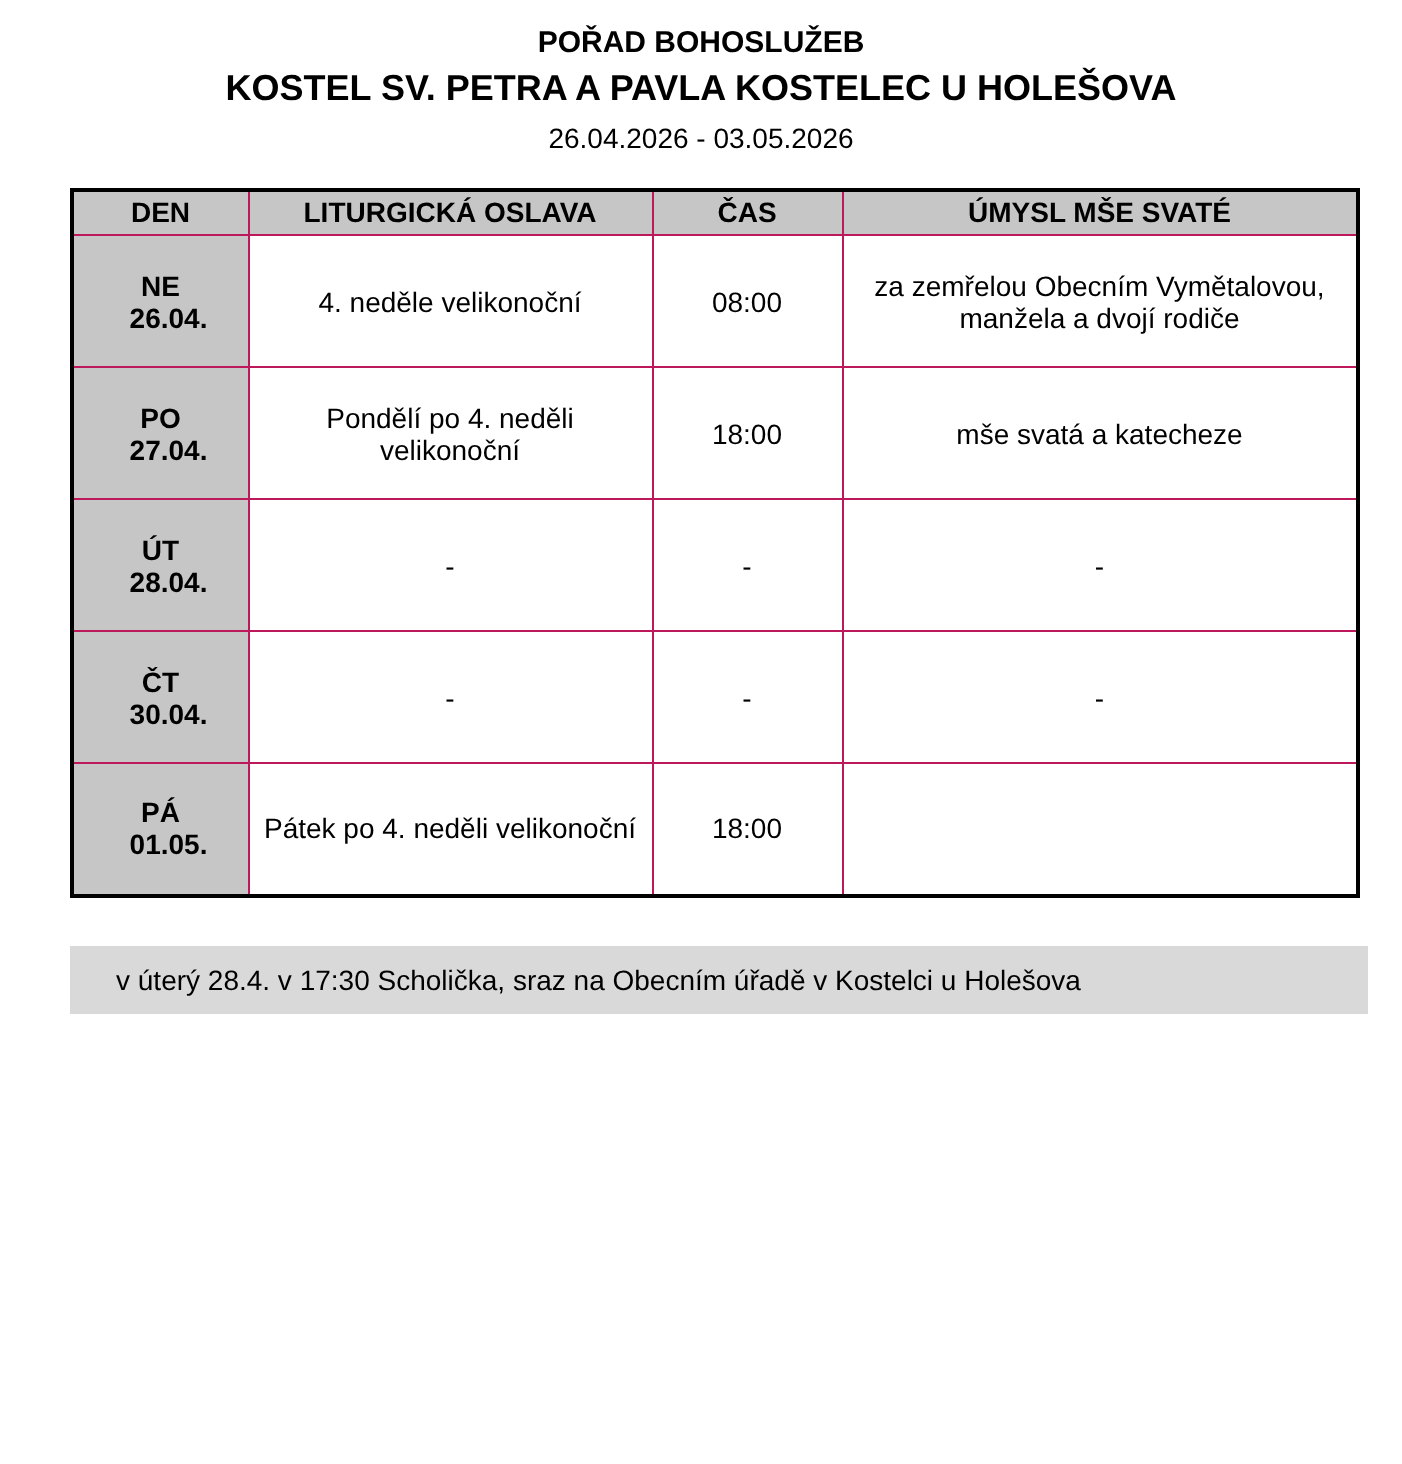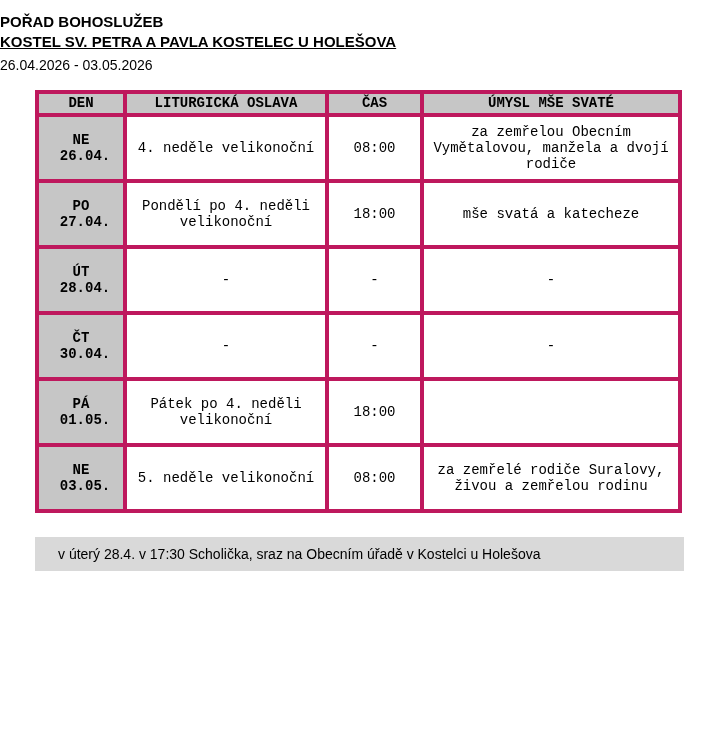--- a/index.html
+++ b/index.html
@@ -10,52 +10,50 @@
     color: #000000;
     font-family: "Liberation Sans", sans-serif;
   }
   .page {
     width: 701px;
     height: 732px;
     position: relative;
     background: #ffffff;
   }
   .titles {
-    text-align: left;
+    text-align: center;
     padding-top: 12px;
   }
   .title {
     font-size: 15px;
     font-weight: bold;
     line-height: 1.35;
   }
   .subtitle {
-    font-size: 15px;
+    font-size: 18px;
     font-weight: bold;
     line-height: 1.35;
-    text-decoration: underline;
   }
   .daterange {
     font-size: 14px;
     line-height: 1.5;
     margin-top: 2px;
   }
   table.schedule {
     border-collapse: collapse;
     table-layout: fixed;
     margin: 14px 0 0 35px;
     width: 643px;
     border: 2px solid #000000;
   }
   table.schedule th,
   table.schedule td {
-    border: 4px solid #be185d;
+    border: 1px solid #be185d;
     padding: 0 6px;
     vertical-align: middle;
-    font-family: Liberation Mono, monospace;
   }
   table.schedule th {
     background: #c6c6c6;
     font-size: 14px;
     font-weight: bold;
     height: 23px;
     text-align: center;
   }
   table.schedule td {
     font-size: 14px;
@@ -143,27 +141,18 @@
       </tr>
       <tr class="data-row">
         <td class="day-cell">
           <span class="day-abbr">PÁ</span>
           <span class="day-date">01.05.</span>
         </td>
         <td>Pátek po 4. neděli velikonoční</td>
         <td>18:00</td>
         <td></td>
       </tr>
-      <tr class="data-row">
-        <td class="day-cell">
-          <span class="day-abbr">NE</span>
-          <span class="day-date">03.05.</span>
-        </td>
-        <td>5. neděle velikonoční</td>
-        <td>08:00</td>
-        <td>za zemřelé rodiče Suralovy, živou a zemřelou rodinu</td>
-      </tr>
     </tbody>
   </table>
 
   <div class="footer-note">v úterý 28.4. v 17:30 Scholička, sraz na Obecním úřadě v Kostelci u Holešova</div>
 
 </div>
 
 </body></html>

